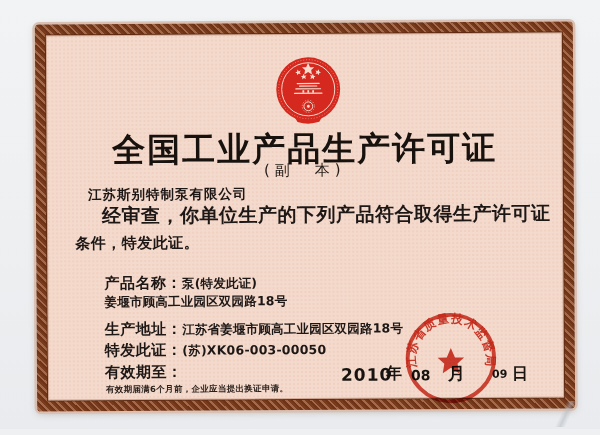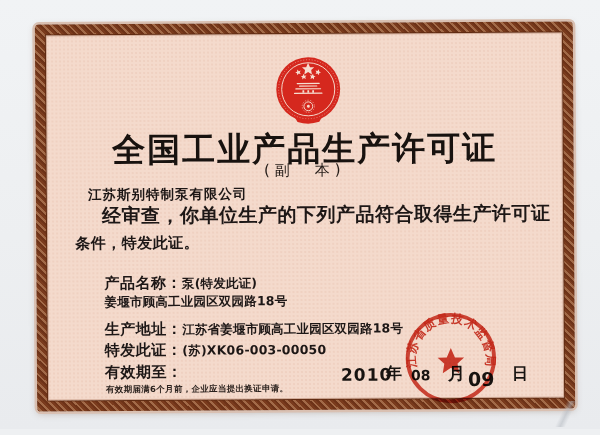--- a/index.html
+++ b/index.html
@@ -48,21 +48,21 @@
   .row-prod-address{top:285px;}
   .row-cert-no{top:306px;}
   .row-valid{top:328px;}
   .row-valid .val{font-size:14px;}
   .footnote{position:absolute;left:58px;top:349px;font-size:8.5px;font-weight:bold;color:#2a211d;letter-spacing:0.3px;}
   .date span{position:absolute;font-weight:bold;color:#171310;}
   .d-year{left:293px;top:331px;font-size:17px;letter-spacing:1px;}
   .d-year-u{left:338px;top:330px;font-size:16px;}
   .d-month{left:363px;top:334px;font-size:14px;}
   .d-month-u{left:400px;top:329px;font-size:17px;}
-  .d-day{left:420px;top:335px;font-size:19px;}
+  .d-day{left:444px;top:335px;font-size:11px;}
   .d-day-u{left:464px;top:331px;font-size:16px;}
   .seal{position:absolute;left:355px;top:277px;width:96px;height:96px;mix-blend-mode:multiply;}
 </style>
 </head>
 <body>
 
 <div class="scan">
   <div class="cert">
     <div class="cert-inner">
 

